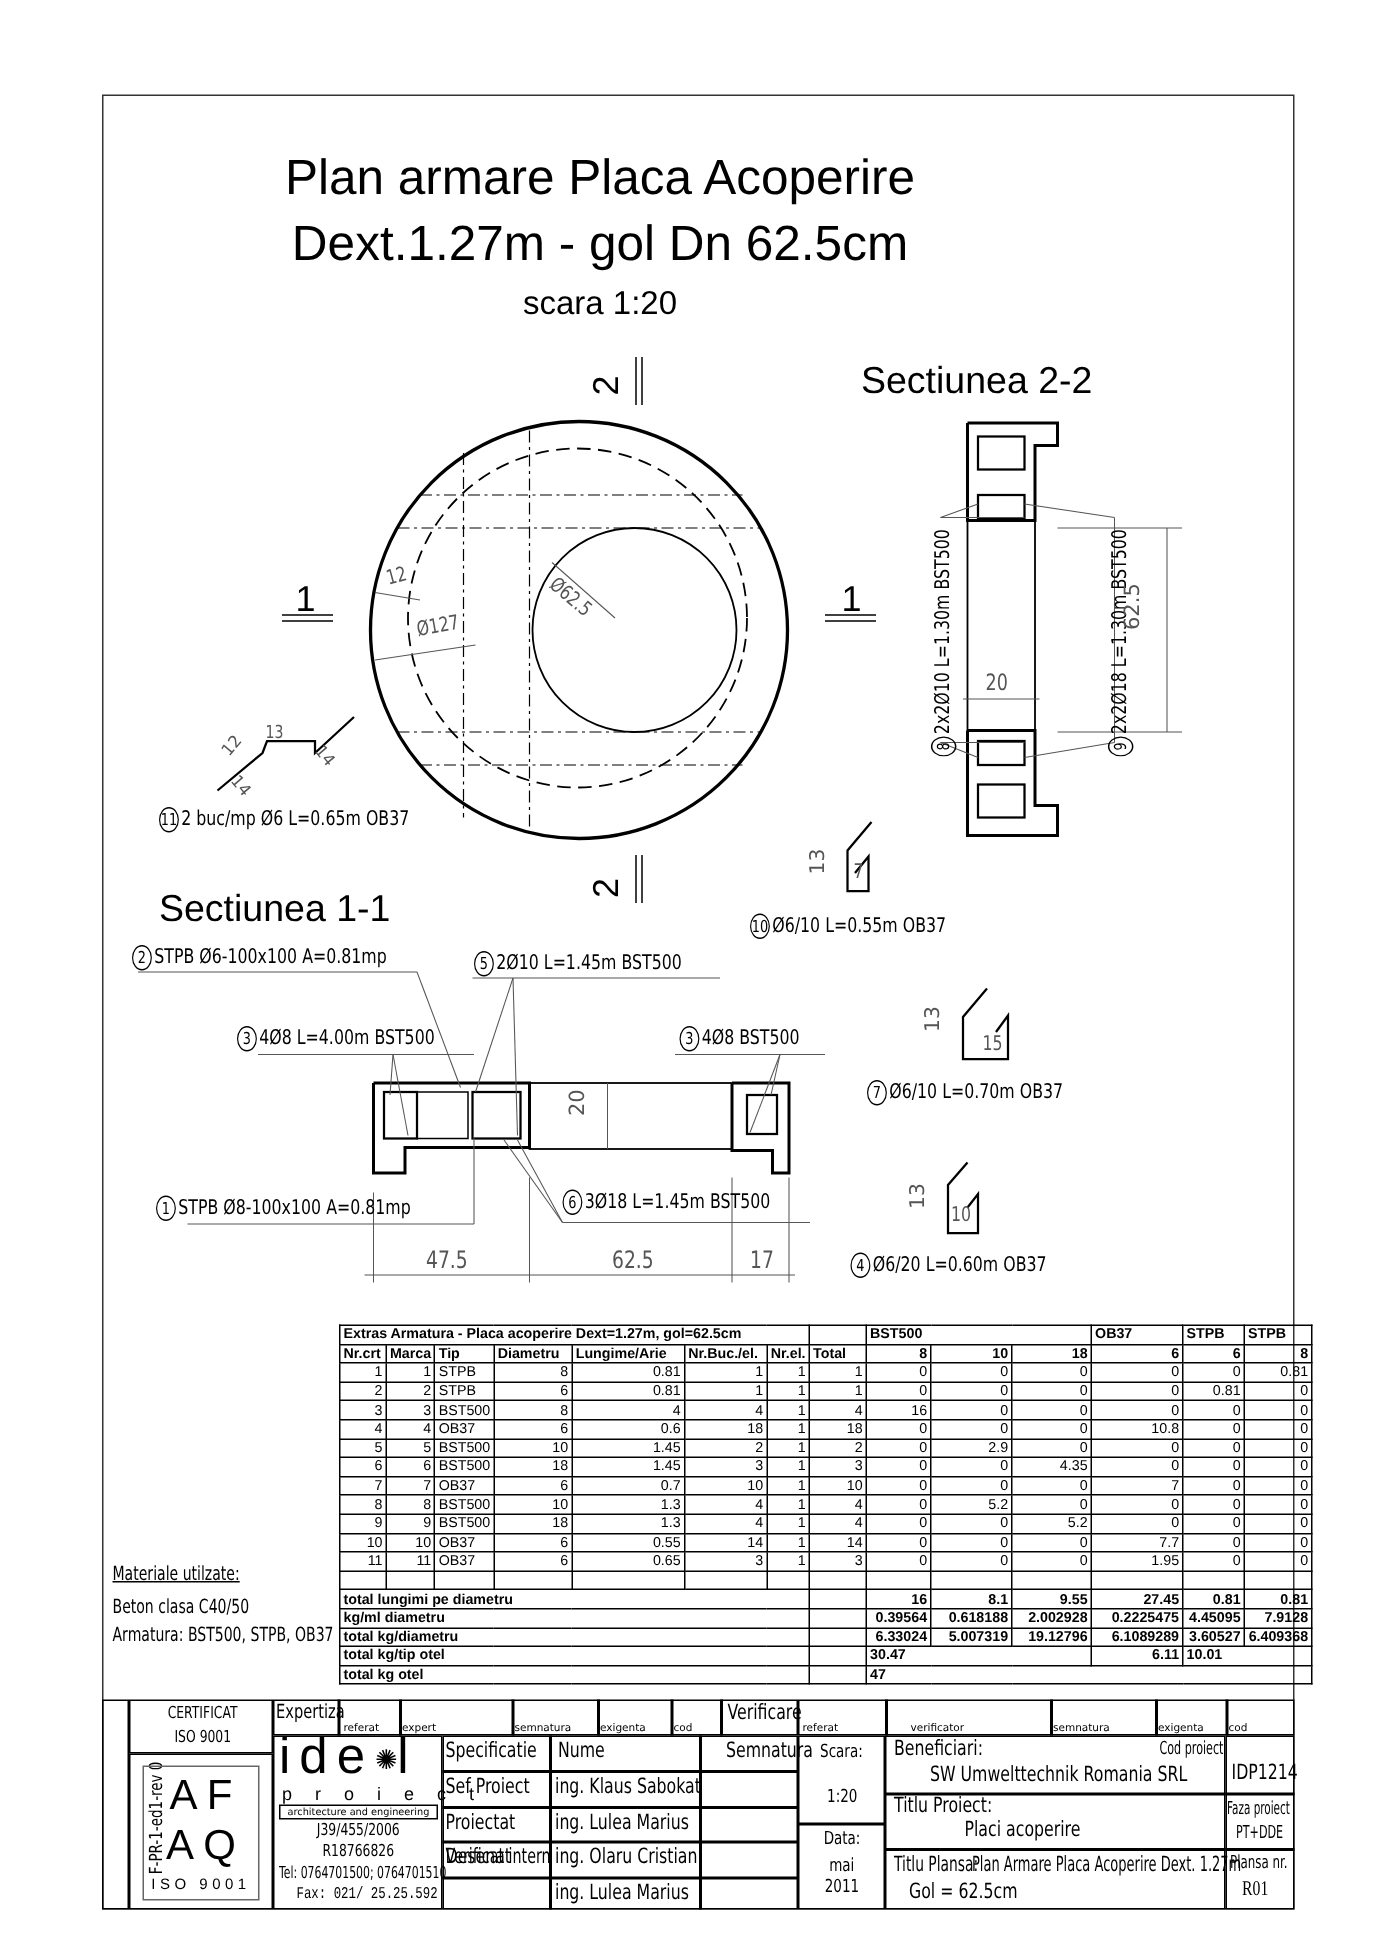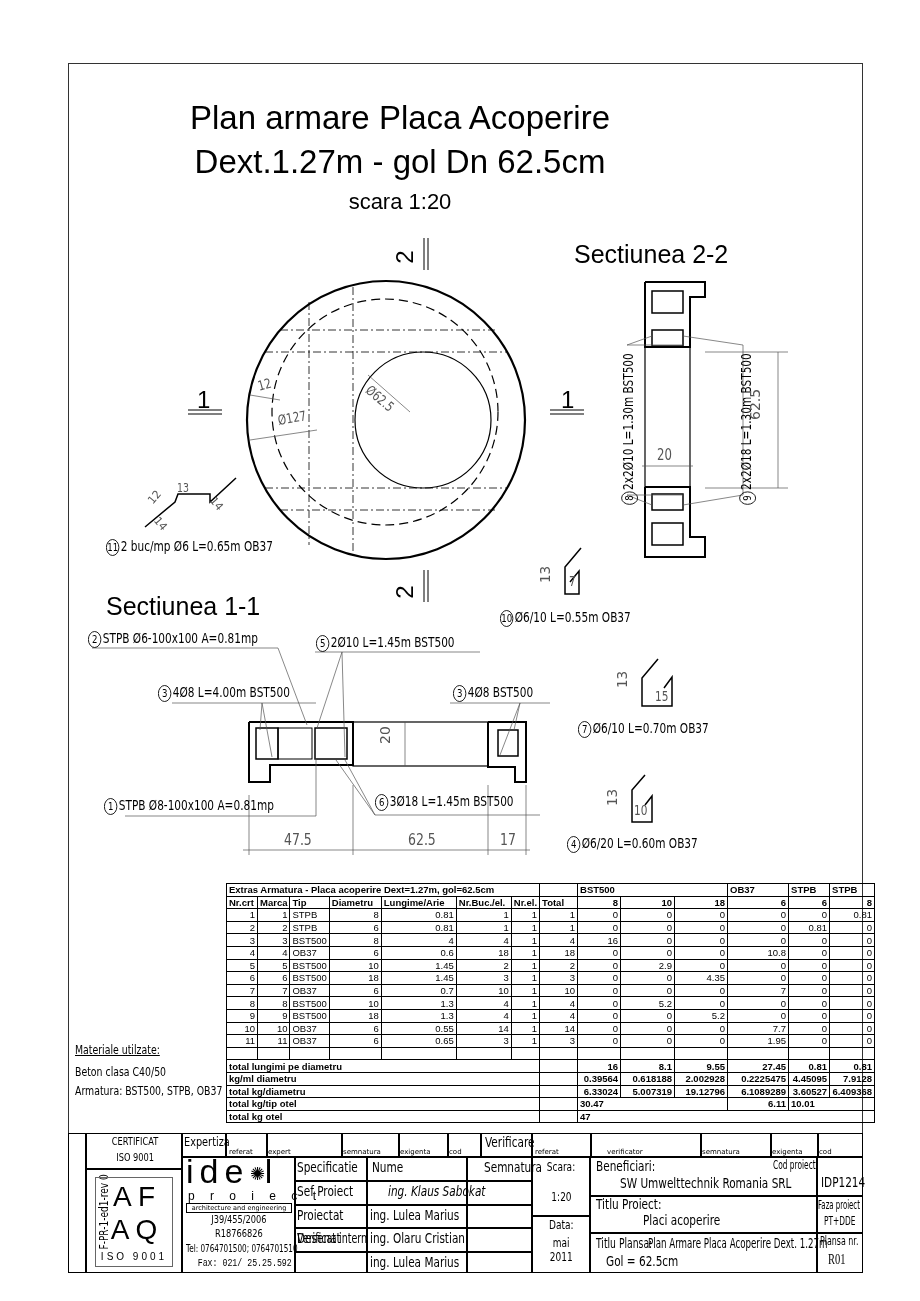--- a/index.html
+++ b/index.html
@@ -522,21 +522,21 @@
     <div class="tbx" style="left:466px;top:1157px;width:1px;height:116px;"></div>
     <div class="tbx" style="left:295px;top:1180px;width:237px;height:1px;"></div>
     <div class="tbx" style="left:295px;top:1204px;width:237px;height:1px;"></div>
     <div class="tbx" style="left:295px;top:1227px;width:237px;height:1px;"></div>
     <div class="tbx" style="left:295px;top:1251px;width:237px;height:1px;"></div>
     <div class="tb" style="left:297px;top:1159px;font-size:14px;"><span class="cnd">Specificatie</span></div>
     <div class="tb" style="left:372px;top:1159px;font-size:14px;"><span class="cnd">Nume</span></div>
     <div class="tb" style="left:484px;top:1159px;font-size:14px;"><span class="cnd">Semnatura</span></div>
 
     <div class="tb" style="left:297px;top:1183px;font-size:14px;"><span class="cnd">Sef Proiect</span></div>
-    <div class="tb" style="left:388px;top:1183px;font-size:14px;font-style:italic;"><span class="cnd">ing. Klaus Sabokat</span></div>
+    <div class="tb" style="left:370px;top:1183px;font-size:14px;"><span class="cnd">ing. Klaus Sabokat</span></div>
     <div class="tb" style="left:297px;top:1207px;font-size:14px;"><span class="cnd">Proiectat</span></div>
     <div class="tb" style="left:370px;top:1207px;font-size:14px;"><span class="cnd">ing. Lulea Marius</span></div>
     <div class="tb" style="left:297px;top:1230px;font-size:14px;"><span class="cnd">Desenat</span></div>
     <div class="tb" style="left:370px;top:1230px;font-size:14px;"><span class="cnd">ing. Olaru Cristian</span></div>
     <div class="tb" style="left:297px;top:1230px;font-size:14px;"><span class="cnd" style="transform:scaleX(0.68);">Verificat intern</span></div>
     <div class="tb" style="left:370px;top:1254px;font-size:14px;"><span class="cnd">ing. Lulea Marius</span></div>
   </div>
 
   <div class="tbx" style="left:532px;top:1157px;width:58px;height:116px;"></div>
   <div class="tbx" style="left:532px;top:1215px;width:58px;height:1px;"></div>

